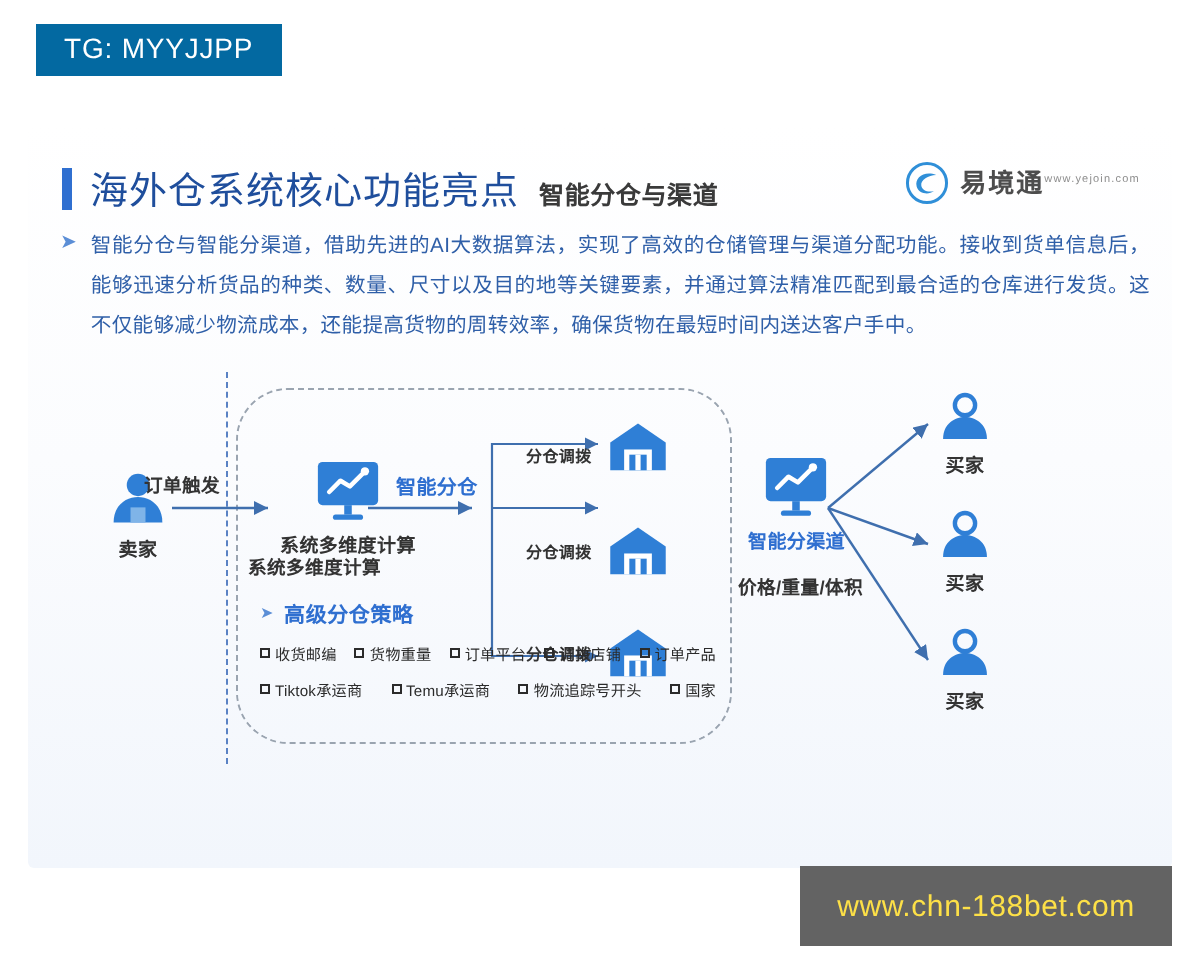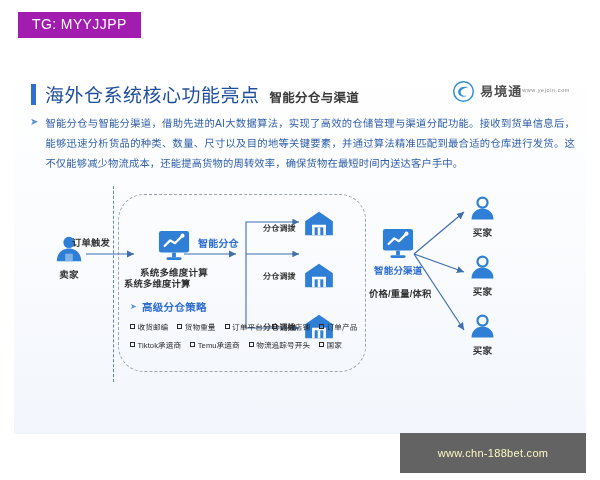--- a/index.html
+++ b/index.html
@@ -8,21 +8,21 @@
     width:600px;height:480px;
     background:#ffffff;
     font-family:"Liberation Sans","DejaVu Sans",sans-serif;
     overflow:hidden;
     position:relative;
   }
 
   
   .tg-tag{
     position:absolute;left:18px;top:12px;
-    background:#a21caf;color:#ffffff;
+    background:#0369a1;color:#ffffff;
     font-size:14px;letter-spacing:.4px;
     padding:5px 14px 6px 14px;
     line-height:1.1;
     white-space:nowrap;
   }
 
   
   .card{
     position:absolute;left:14px;top:62px;
     width:572px;height:372px;
@@ -117,36 +117,36 @@
   #l-alloc3{left:249px;top:139px;font-size:8px;}
   #l-channel-sub{left:355px;top:104px;font-size:9.3px;color:#333;}
 
   
   .strat{position:absolute;left:116px;top:117px;width:228px;}
   .strat-title{
     font-size:10.5px;font-weight:bold;color:#2f6fd0;letter-spacing:.3px;
     display:flex;align-items:center;
   }
   .strat-title .tri{font-size:8px;margin-right:5px;color:#5b8ed6;}
-  .chk-row{display:flex;justify-content:flex-start;gap:9px;margin-top:7px;}
+  .chk-row{display:flex;justify-content:space-between;gap:9px;margin-top:7px;}
   .chk{display:flex;align-items:center;font-size:7.6px;color:#2b2b2b;white-space:nowrap;letter-spacing:.1px;}
   .chk .bx{
     width:5px;height:5px;border:1px solid #2b2b2b;display:inline-block;
     margin-right:2.5px;box-sizing:border-box;
   }
 
   
   .arrows{position:absolute;left:0;top:0;width:572px;height:250px;pointer-events:none;}
 
   
   .wm{
     position:absolute;left:400px;top:433px;
     width:186px;height:40px;background:#636363;
     display:flex;align-items:center;justify-content:center;
-    color:#fef9c3;font-size:11px;letter-spacing:.3px;
+    color:#fde047;font-size:15px;letter-spacing:.3px;
   }
 </style>
 </head>
 <body>
 
 <div class="tg-tag">TG: MYYJJPP</div>
 
 <div class="card">
 
   <div class="hdr">

